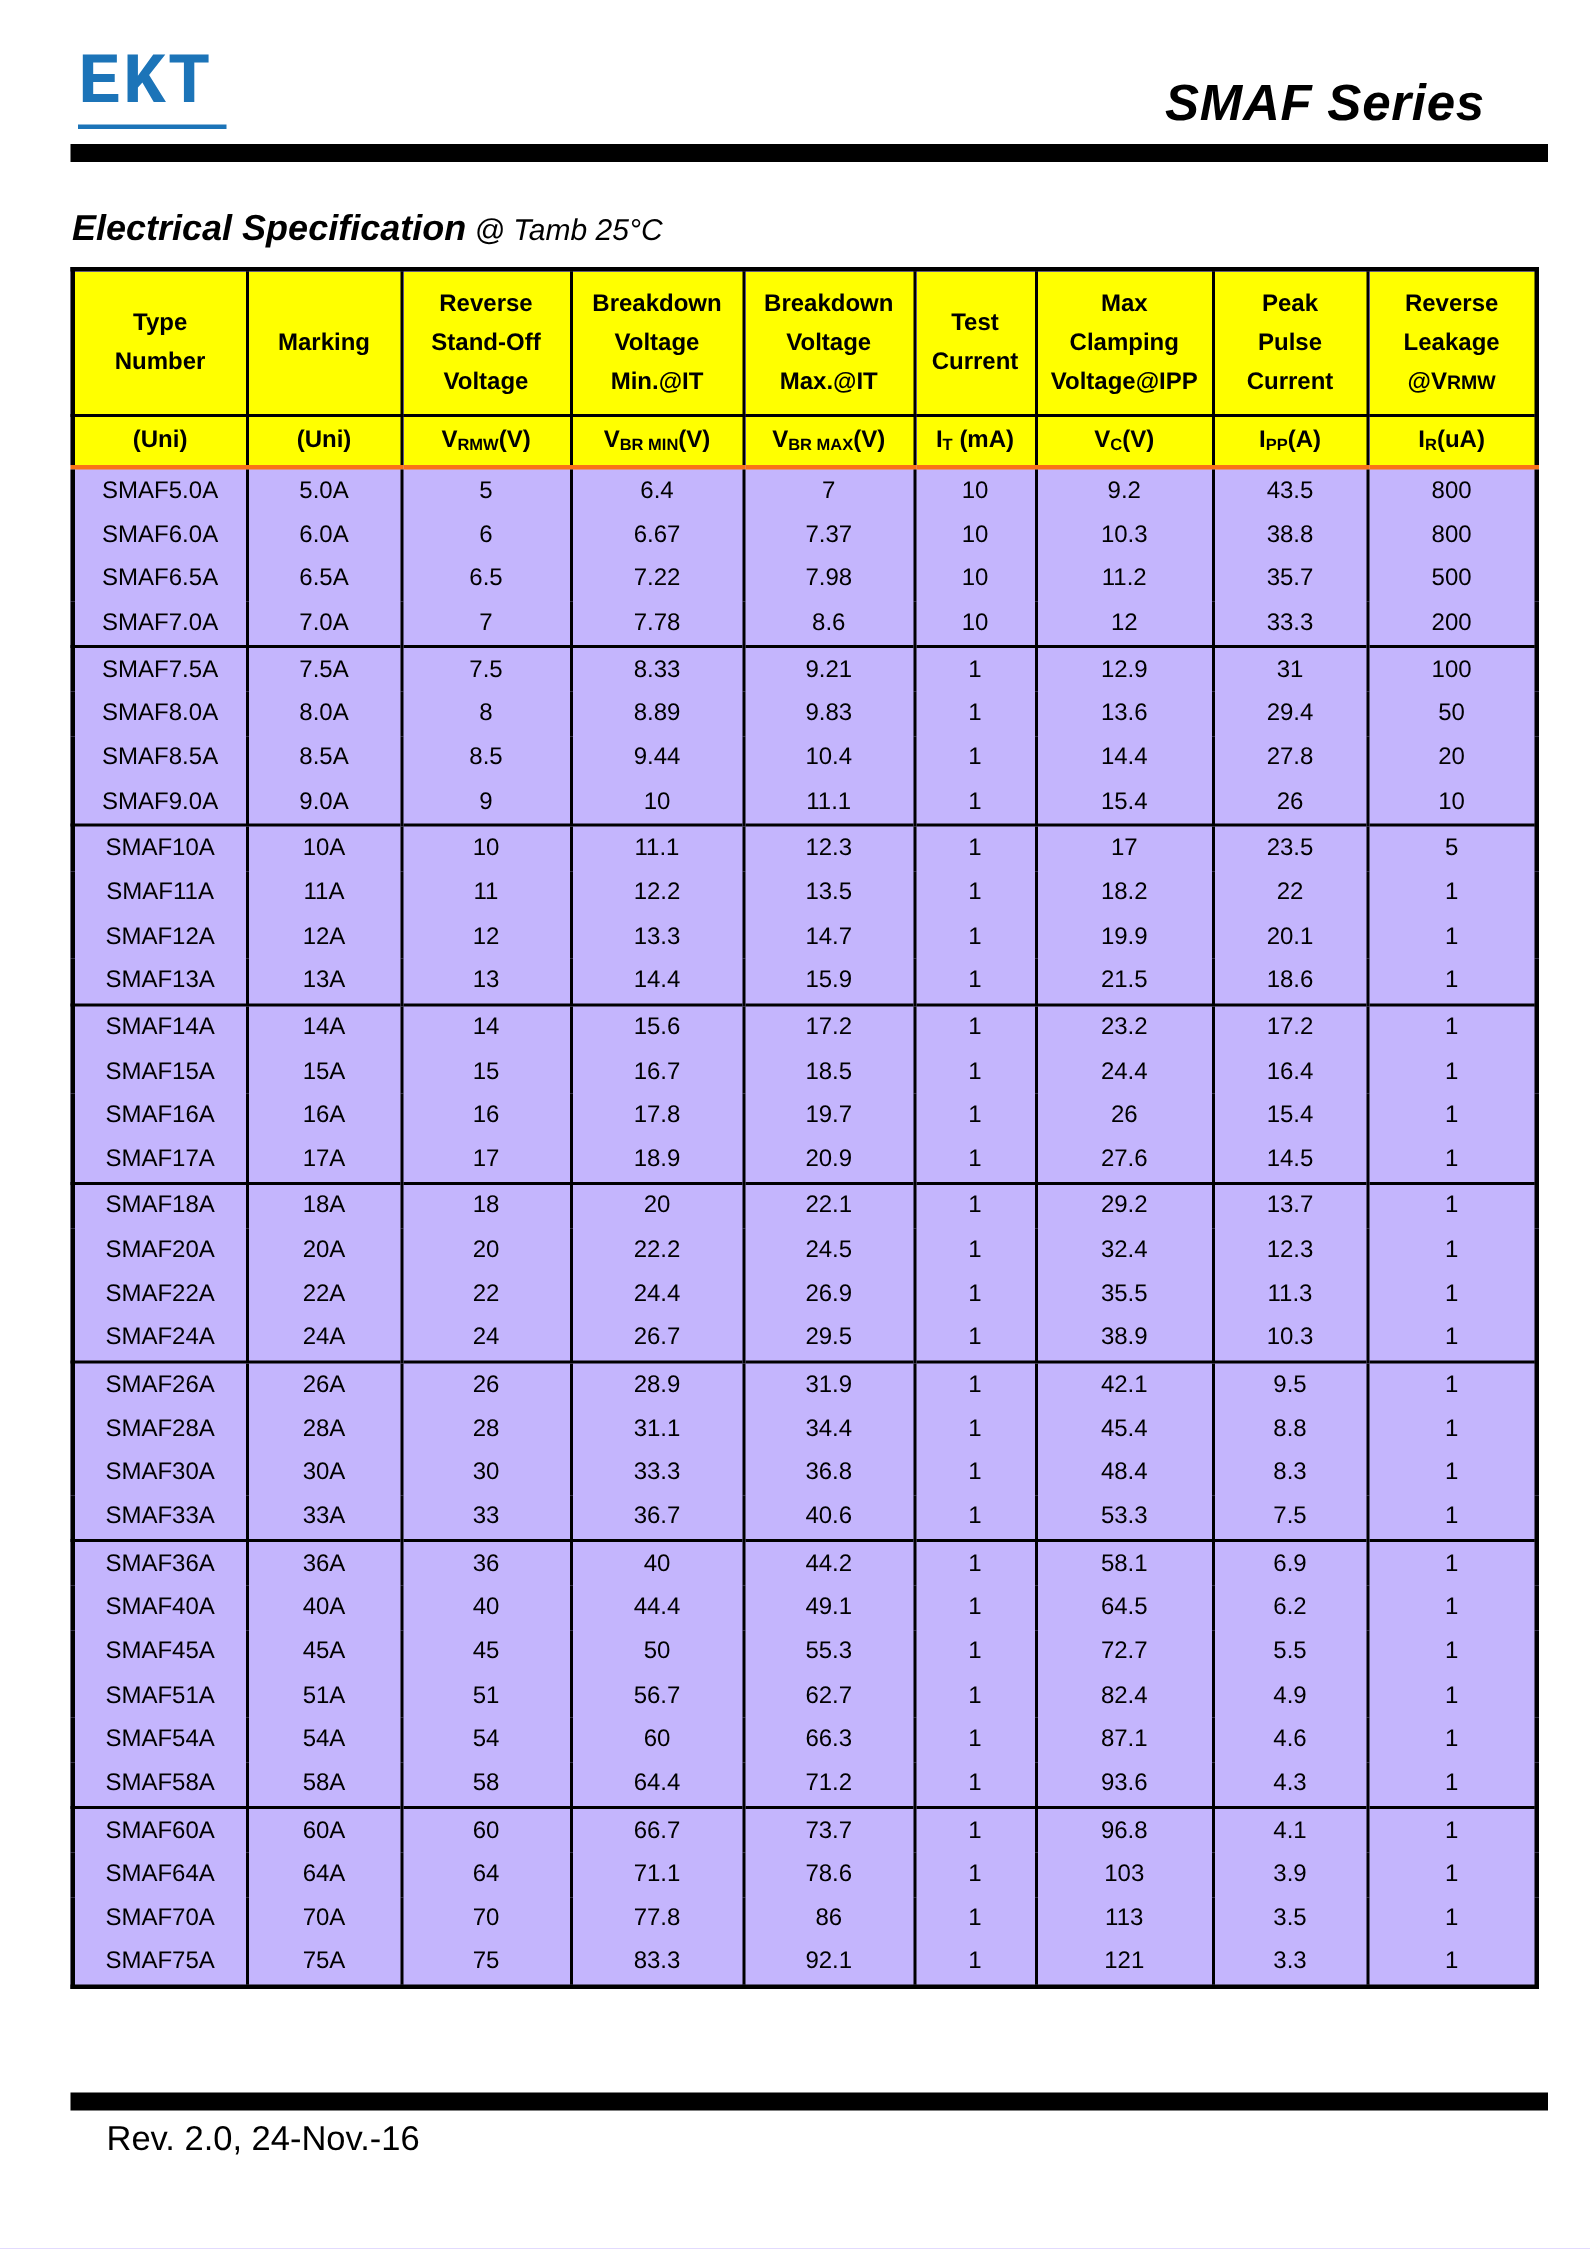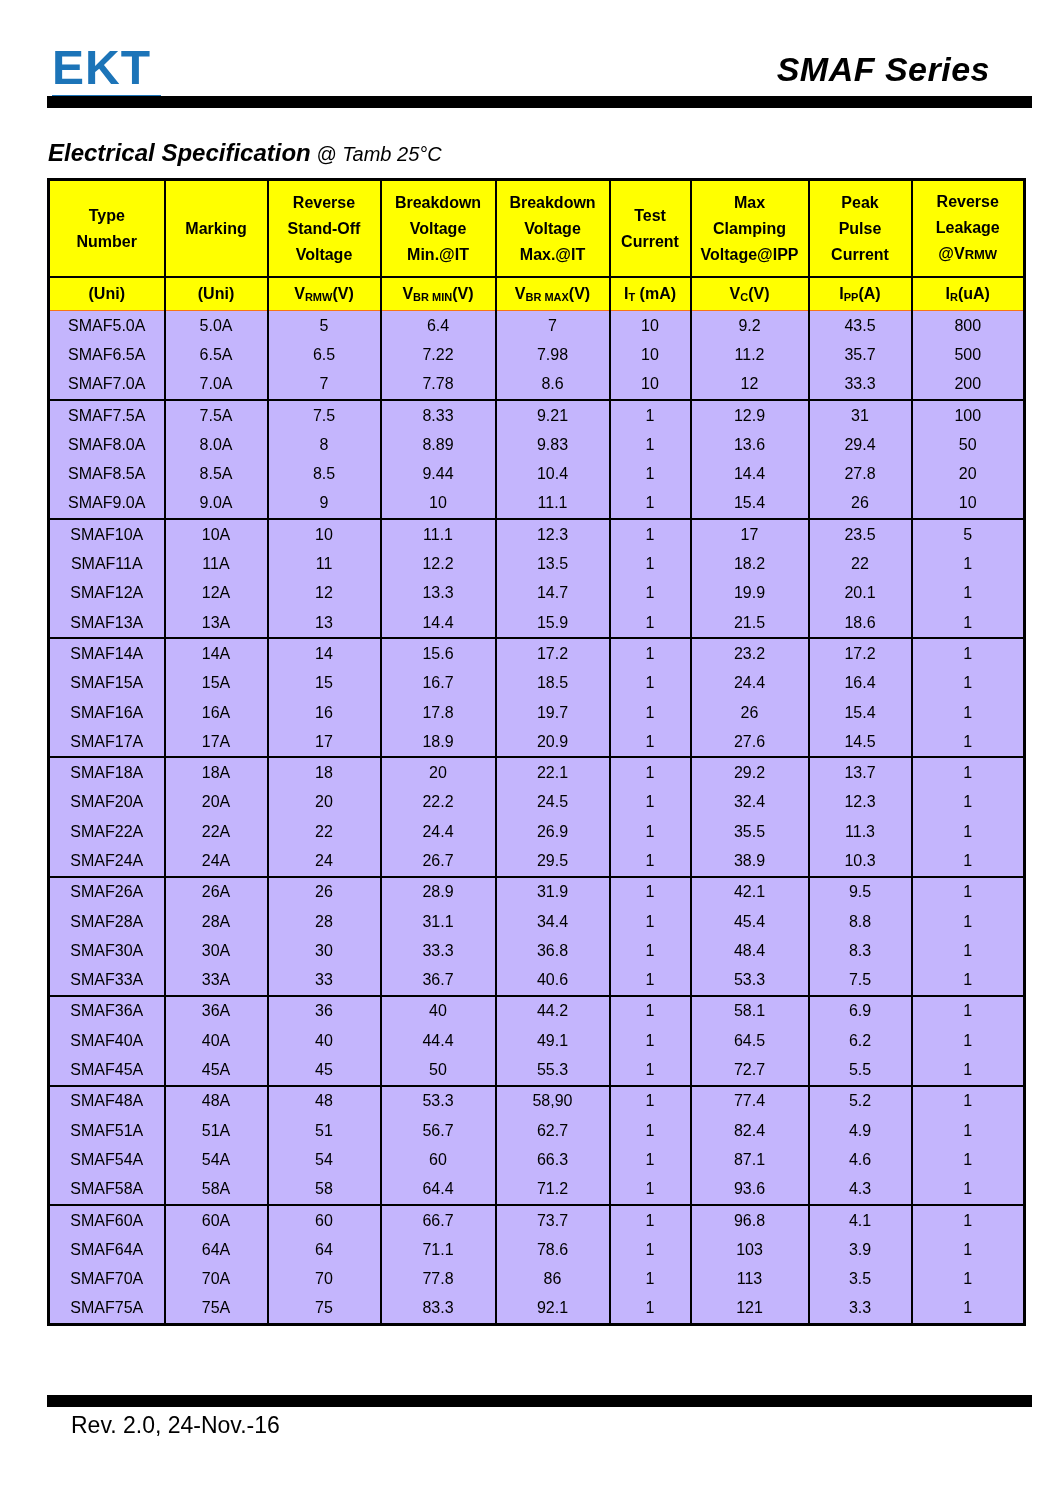--- a/index.html
+++ b/index.html
@@ -3,22 +3,22 @@
 <meta charset="utf-8">
 <style>
   html,body { margin:0; padding:0; }
   body {
     width:1060px; height:1499px; background:#ffffff; overflow:hidden;
     font-family:"Liberation Sans", sans-serif; color:#000;
   }
   .page { position:relative; width:1060px; height:1499px; }
 
   .logo {
-    position:absolute; left:52px; top:44px;
-    font-family:Liberation Sans, sans-serif; font-weight:bold;
+    position:absolute; left:52px; top:32px;
+    font-family:Liberation Mono, monospace; font-weight:bold;
     font-size:48px; line-height:1.0; color:#1C74B8;
     letter-spacing:1px;
     border-bottom:3px solid #1C74B8; padding:0 10px 3px 0;
   }
   .series-title {
     position:absolute; top:50px; right:70px;
     font-size:34px; font-weight:bold; font-style:italic; letter-spacing:0.5px;margin-left:33px;
   }
   .black-bar { position:absolute; left:47px; width:985px; height:12px; background:#000; }
   #bar-top { top:96px; }
@@ -33,21 +33,21 @@
     border-collapse:collapse; table-layout:fixed;
     border:3px solid #000; background:#c4b5fd;
   }
   #spec-table th, #spec-table td {
     border-left:2px solid #000; border-right:2px solid #000;
     text-align:center; vertical-align:middle; padding:0;
     overflow:hidden; white-space:nowrap;
   }
   #spec-table thead th { background:#FFFF00; font-weight:bold; font-size:16px; }
   #spec-table tr.hdr-titles th { height:95px; line-height:26px; border-bottom:2px solid #000; }
-  #spec-table th.units { height:32px; border-bottom:1px solid #f97316; }
+  #spec-table th.units { height:32px; border-bottom:3px solid #f97316; }
   #spec-table tbody td { font-size:16px; font-weight:normal; height:29.3px; }
   #spec-table tbody tr.group-start td { border-top:2px solid #000; }
 
   .sub { font-size:11px; vertical-align:-2px; letter-spacing:0; }
   .smallcap { font-size:13px; }
 
   .footer { position:absolute; left:71px; top:1412px; font-size:23px; }
 </style>
 </head>
 <body>
@@ -138,20 +138,31 @@
           <td>5.0A</td>
           <td>5</td>
           <td>6.4</td>
           <td>7</td>
           <td>10</td>
           <td>9.2</td>
           <td>43.5</td>
           <td>800</td>
         </tr>
         <tr>
+          <td>SMAF6.0A</td>
+          <td>6.0A</td>
+          <td>6</td>
+          <td>6.67</td>
+          <td>7.37</td>
+          <td>10</td>
+          <td>10.3</td>
+          <td>38.8</td>
+          <td>800</td>
+        </tr>
+        <tr>
           <td>SMAF6.5A</td>
           <td>6.5A</td>
           <td>6.5</td>
           <td>7.22</td>
           <td>7.98</td>
           <td>10</td>
           <td>11.2</td>
           <td>35.7</td>
           <td>500</td>
         </tr>
@@ -412,31 +423,20 @@
           <td>SMAF45A</td>
           <td>45A</td>
           <td>45</td>
           <td>50</td>
           <td>55.3</td>
           <td>1</td>
           <td>72.7</td>
           <td>5.5</td>
           <td>1</td>
         </tr>
-        <tr class="group-start">
-          <td>SMAF48A</td>
-          <td>48A</td>
-          <td>48</td>
-          <td>53.3</td>
-          <td>58,90</td>
-          <td>1</td>
-          <td>77.4</td>
-          <td>5.2</td>
-          <td>1</td>
-        </tr>
         <tr>
           <td>SMAF51A</td>
           <td>51A</td>
           <td>51</td>
           <td>56.7</td>
           <td>62.7</td>
           <td>1</td>
           <td>82.4</td>
           <td>4.9</td>
           <td>1</td>

